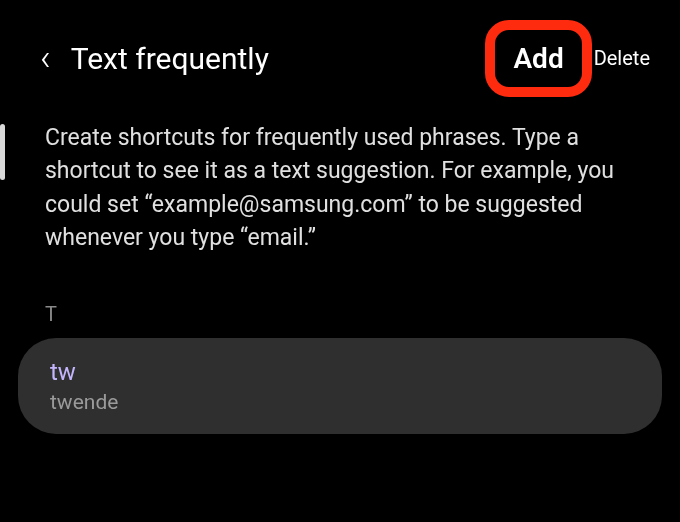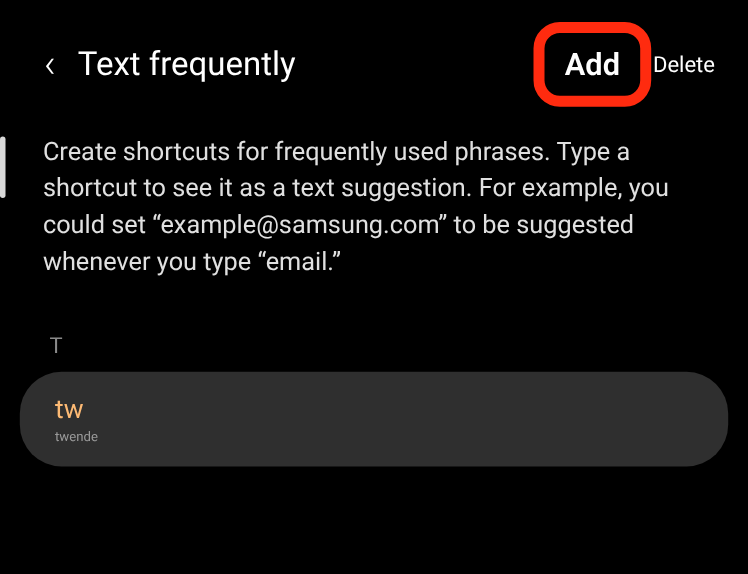--- a/index.html
+++ b/index.html
@@ -64,46 +64,45 @@
     .delete-btn {
       color: #fff;
       font-size: 20px;
       font-weight: 400;
       cursor: pointer;
     }
     .description {
       color: #e0e0e0;
       font-size: 23px;
       line-height: 1.45;
-      padding: 25px 45px 30px 23px;
+      padding: 25px 45px 30px 45px;
       font-weight: 400;
-      margin-left: 16px;
     }
     .section-letter {
       color: #8a8a8a;
       font-size: 20px;
       padding: 18px 0 12px 45px;
       font-weight: 400;
     }
     .shortcut-item {
       background: #2f2f2f;
       border-radius: 38px;
       margin: 0 18px;
       padding: 20px 32px;
       cursor: pointer;
     }
     .shortcut-key {
-      color: #fdba74;
+      color: #c4b5fd;
       font-size: 24px;
       font-weight: 400;
       margin-bottom: 4px;
     }
     .shortcut-phrase {
       color: #9a9a9a;
-      font-size: 12px;
+      font-size: 21px;
       font-weight: 400;
     }
     .scroll-indicator {
       position: absolute;
       left: 0;
       top: 124px;
       width: 5px;
       height: 56px;
       background: #d9d9d9;
       border-radius: 3px;

